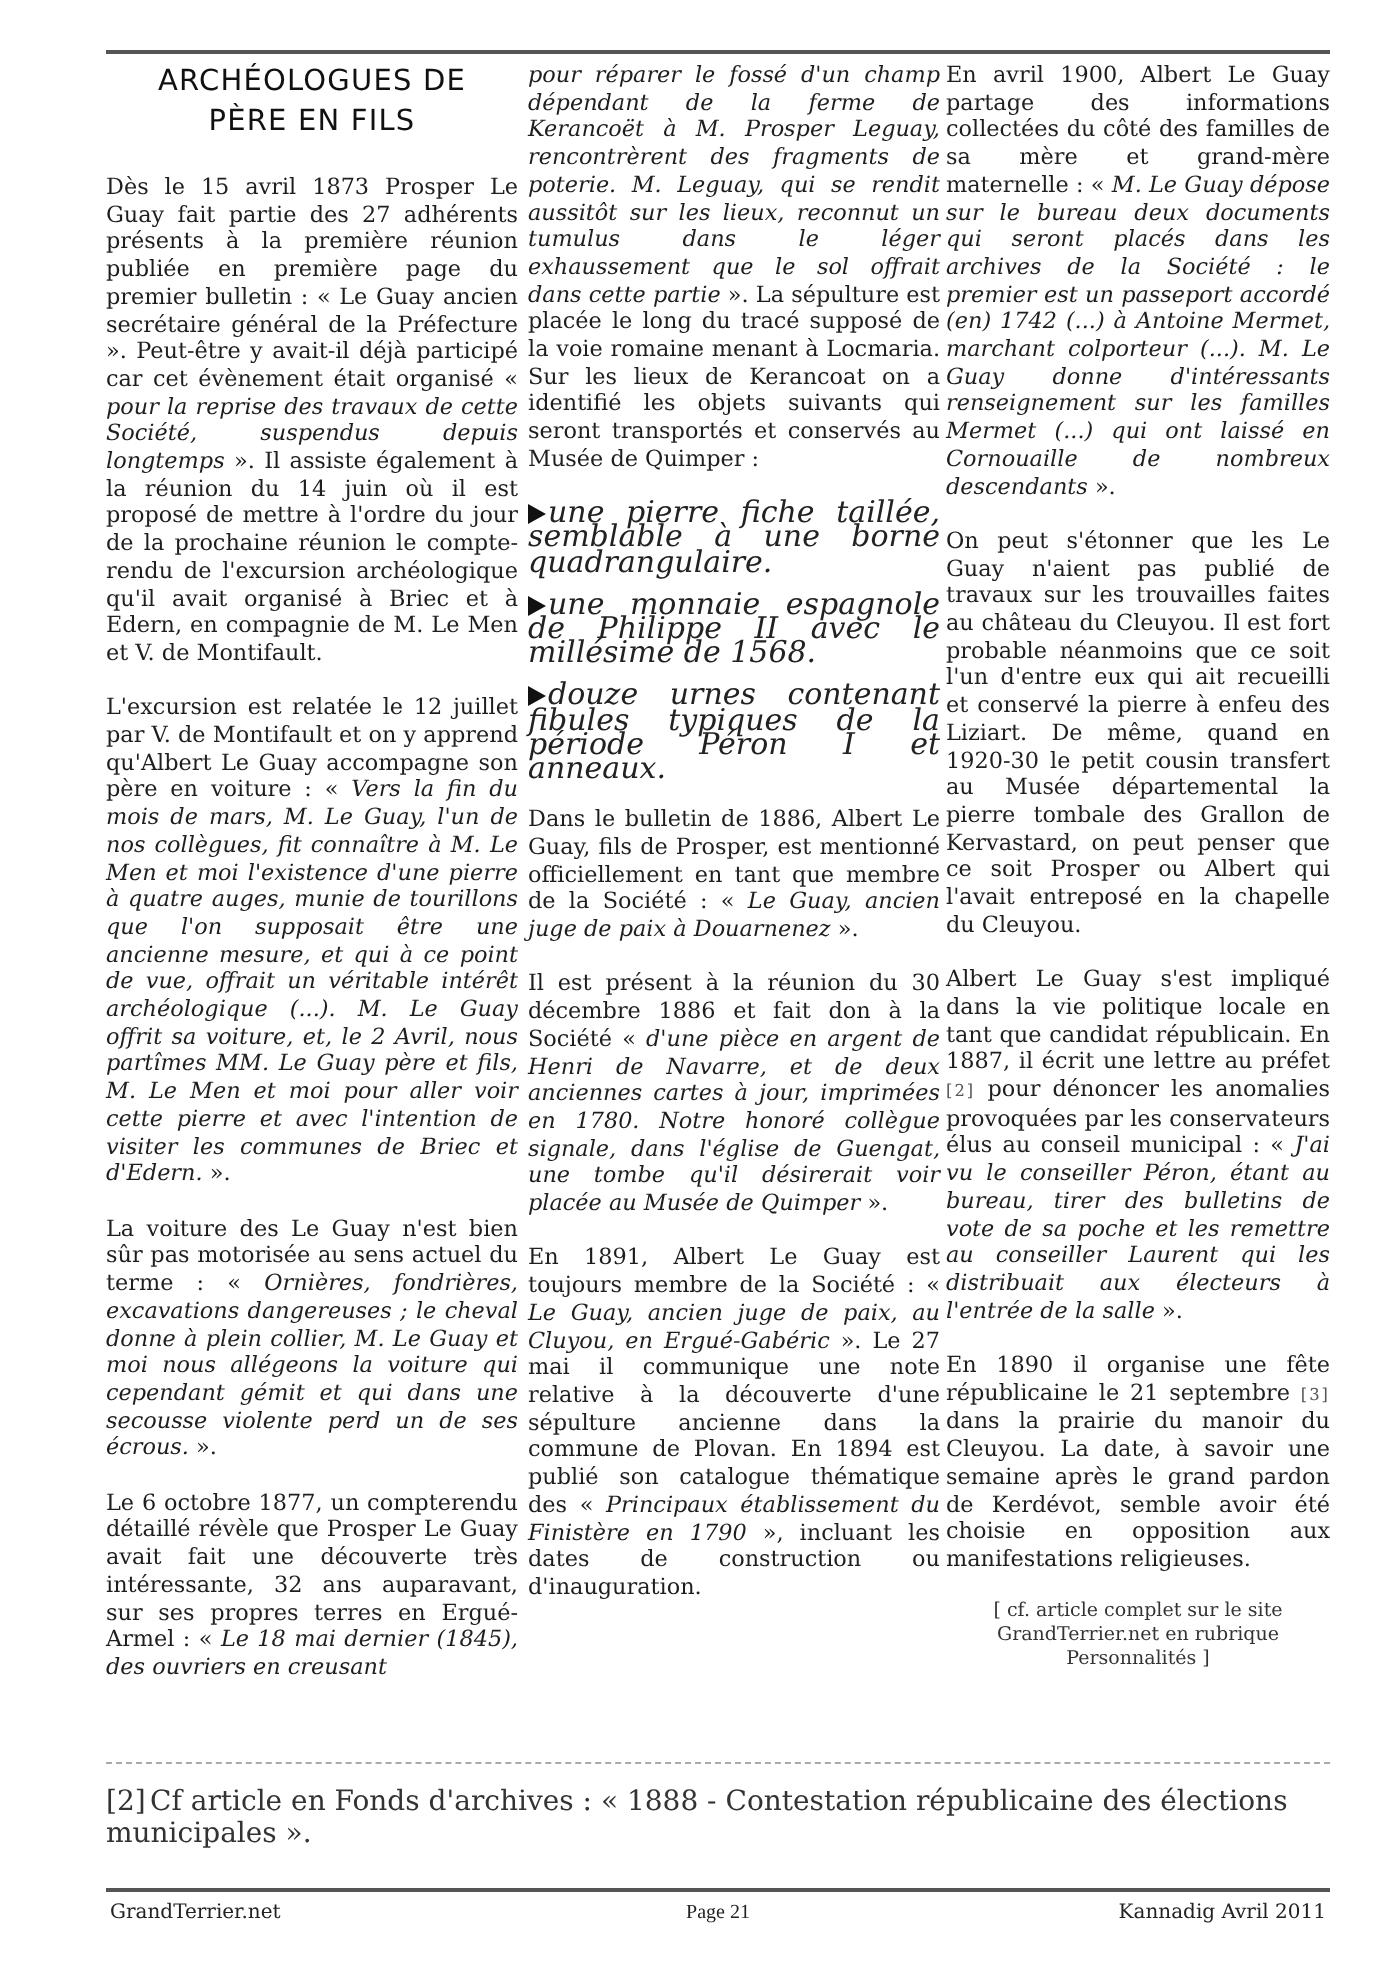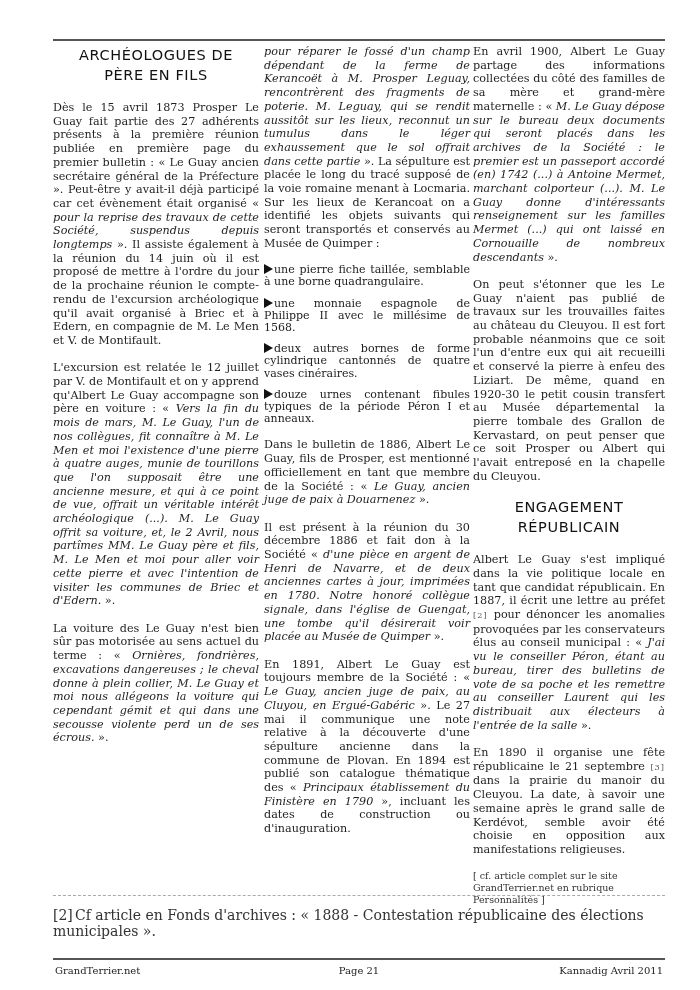--- a/index.html
+++ b/index.html
@@ -1,79 +1,75 @@
 <!DOCTYPE html>
 <html><head>
 <meta charset="utf-8">
 <style>
   html, body { margin:0; padding:0; background:#fff; }
   body { width:700px; height:990px; position:relative; overflow:hidden;
          font-family:"DejaVu Serif", serif; color:#1e1e1e; }
-  .page { position:absolute; left:53px; top:14px; width:612px; height:770px; }
+  .page { position:absolute; left:53px; top:0; width:612px; height:770px; }
   .toprule { position:absolute; left:0; top:25px; width:612px; height:2px; background:#555; }
   .col { position:absolute; top:31px; font-size:11.2px; line-height:13.7px; text-align:justify; hyphens:auto; }
   .c1 { left:0; width:206px; }
   .c2 { left:211px; width:206px; }
   .c3 { left:420px; width:192px; }
   .col p { margin:0 0 13.7px 0; }
   .col i, .col em { font-style:italic; }
   .heading { font-family:"DejaVu Sans", sans-serif; font-size:14.5px; line-height:20px;
              text-align:center; letter-spacing:0.6px; margin:0 0 16px 0; font-weight:normal; color:#111; }
-  .bullet { font-size:11px; line-height:12.2px; margin:0 0 9px 0 !important; color:#222; }
+  .bullet { font-size:15px; line-height:12.2px; margin:0 0 9px 0 !important; color:#222;font-style:italic; }
   .tri { display:inline-block; width:0; height:0; border-top:5px solid transparent; border-bottom:5px solid transparent;
          border-left:9px solid #111; vertical-align:-1px; margin-right:1px; }
   .ref { font-size:8.2px; letter-spacing:1px; color:#555; }
-  .cf { font-size:9.5px; line-height:12px; text-align:left; color:#333; margin-top:4px; }
+  .cf { font-size:9.5px; line-height:12px; text-align:center; color:#333; margin-top:4px; }
   .dashrule { position:absolute; left:0; width:612px; height:0; border-top:1.5px dashed #aaa; }
   .fn { position:absolute; left:0; font-size:14px; color:#333; }
   .fn .num { display:inline-block; width:22px; }
   .botrule { position:absolute; left:0; top:944px; width:612px; height:2px; background:#555; }
   .footer { position:absolute; top:951px; font-size:10px; color:#222; }
 </style>
 </head>
 <body>
 
 <div class="page">
   <div class="toprule"></div>
 
   <div class="col c1">
     <h2 class="heading">
       <span>ARCHÉOLOGUES DE</span><br>
       <span>PÈRE EN FILS</span>
     </h2>
     <p><span>Dès le 15 avril 1873 Prosper Le Guay fait partie des 27 adhérents présents à la première réunion publiée en première page du premier bulletin : « Le Guay ancien secrétaire général de la Préfecture ». Peut-être y avait-il déjà participé car cet évènement était organisé « </span><i>pour la reprise des travaux de cette Société, suspendus depuis longtemps</i><span> ». Il assiste également à la réunion du 14 juin où il est proposé de mettre à l'ordre du jour de la prochaine réunion le compte-rendu de l'excursion archéologique qu'il avait organisé à Briec et à Edern, en compagnie de M. Le Men et V. de Montifault.</span></p>
     <p><span>L'excursion est relatée le 12 juillet par V. de Montifault et on y apprend qu'Albert Le Guay accompagne son père en voiture : « </span><i>Vers la fin du mois de mars, M. Le Guay, l'un de nos collègues, fit connaître à M. Le Men et moi l'existence d'une pierre à quatre auges, munie de tourillons que l'on supposait être une ancienne mesure, et qui à ce point de vue, offrait un véritable intérêt archéologique (...). M. Le Guay offrit sa voiture, et, le 2 Avril, nous partîmes MM. Le Guay père et fils, M. Le Men et moi pour aller voir cette pierre et avec l'intention de visiter les communes de Briec et d'Edern.</i><span> ».</span></p>
     <p><span>La voiture des Le Guay n'est bien sûr pas motorisée au sens actuel du terme : « </span><i>Ornières, fondrières, excavations dangereuses ; le cheval donne à plein collier, M. Le Guay et moi nous allégeons la voiture qui cependant gémit et qui dans une secousse violente perd un de ses écrous.</i><span> ».</span></p>
+    <p><span>Le 6 octobre 1877, un compterendu détaillé révèle que Prosper Le Guay avait fait une découverte très intéressante, 32 ans auparavant, sur ses propres terres en Ergué-Armel : « </span><i>Le 18 mai dernier (1845), des ouvriers en creusant</i></p>
   </div>
 
   <div class="col c2">
     <p><i>pour réparer le fossé d'un champ dépendant de la ferme de Kerancoët à M. Prosper Leguay, rencontrèrent des fragments de poterie. M. Leguay, qui se rendit aussitôt sur les lieux, reconnut un tumulus dans le léger exhaussement que le sol offrait dans cette partie</i><span> ». La sépulture est placée le long du tracé supposé de la voie romaine menant à Locmaria. Sur les lieux de Kerancoat on a identifié les objets suivants qui seront transportés et conservés au Musée de Quimper :</span></p>
     <p class="bullet"><span class="tri"></span><span>une pierre fiche taillée, semblable à une borne quadrangulaire.</span></p>
     <p class="bullet"><span class="tri"></span><span>une monnaie espagnole de Philippe II avec le millésime de 1568.</span></p>
-    <p class="bullet"><span class="tri"></span><span>deux autres bornes de forme cylindrique cantonnés de quatre vases cinéraires.</span></p>
     <p class="bullet" style="margin-bottom:13px !important"><span class="tri"></span><span>douze urnes contenant fibules typiques de la période Péron I et anneaux.</span></p>
     <p><span>Dans le bulletin de 1886, Albert Le Guay, fils de Prosper, est mentionné officiellement en tant que membre de la Société : « </span><i>Le Guay, ancien juge de paix à Douarnenez</i><span> ».</span></p>
     <p><span>Il est présent à la réunion du 30 décembre 1886 et fait don à la Société « </span><i>d'une pièce en argent de Henri de Navarre, et de deux anciennes cartes à jour, imprimées en 1780. Notre honoré collègue signale, dans l'église de Guengat, une tombe qu'il désirerait voir placée au Musée de Quimper</i><span> ».</span></p>
     <p><span>En 1891, Albert Le Guay est toujours membre de la Société : « </span><i>Le Guay, ancien juge de paix, au Cluyou, en Ergué-Gabéric</i><span> ». Le 27 mai il communique une note relative à la découverte d'une sépulture ancienne dans la commune de Plovan. En 1894 est publié son catalogue thématique des « </span><i>Principaux établissement du Finistère en 1790</i><span> », incluant les dates de construction ou d'inauguration.</span></p>
   </div>
 
   <div class="col c3">
     <p><span>En avril 1900, Albert Le Guay partage des informations collectées du côté des familles de sa mère et grand-mère maternelle : « </span><i>M. Le Guay dépose sur le bureau deux documents qui seront placés dans les archives de la Société : le premier est un passeport accordé (en) 1742 (...) à Antoine Mermet, marchant colporteur (...). M. Le Guay donne d'intéressants renseignement sur les familles Mermet (...) qui ont laissé en Cornouaille de nombreux descendants</i><span> ».</span></p>
     <p><span>On peut s'étonner que les Le Guay n'aient pas publié de travaux sur les trouvailles faites au château du Cleuyou. Il est fort probable néanmoins que ce soit l'un d'entre eux qui ait recueilli et conservé la pierre à enfeu des Liziart. De même, quand en 1920-30 le petit cousin transfert au Musée départemental la pierre tombale des Grallon de Kervastard, on peut penser que ce soit Prosper ou Albert qui l'avait entreposé en la chapelle du Cleuyou.</span></p>
-    <h2 class="heading">
-      <span>ENGAGEMENT</span><br>
-      <span>RÉPUBLICAIN</span>
-    </h2>
     <p><span>Albert Le Guay s'est impliqué dans la vie politique locale en tant que candidat républicain. En 1887, il écrit une lettre au préfet </span><span class="ref">[2]</span><span> pour dénoncer les anomalies provoquées par les conservateurs élus au conseil municipal : « </span><i>J'ai vu le conseiller Péron, étant au bureau, tirer des bulletins de vote de sa poche et les remettre au conseiller Laurent qui les distribuait aux électeurs à l'entrée de la salle</i><span> ».</span></p>
-    <p><span>En 1890 il organise une fête républicaine le 21 septembre </span><span class="ref">[3]</span><span> dans la prairie du manoir du Cleuyou. La date, à savoir une semaine après le grand salle de Kerdévot, semble avoir été choisie en opposition aux manifestations religieuses.</span></p>
+    <p><span>En 1890 il organise une fête républicaine le 21 septembre </span><span class="ref">[3]</span><span> dans la prairie du manoir du Cleuyou. La date, à savoir une semaine après le grand pardon de Kerdévot, semble avoir été choisie en opposition aux manifestations religieuses.</span></p>
     <div class="cf">[ cf. article complet sur le site GrandTerrier.net en rubrique Personnalités ]</div>
   </div>
 
   <div class="dashrule" style="top:881px;"></div>
   <div class="fn" style="top:893px;">
     <span class="num">[2]</span><span>Cf article en Fonds d'archives : « 1888 - Contestation républicaine des élections municipales ».</span>
   </div>
 
   <div class="botrule"></div>
   <div class="footer" style="left:2px;">GrandTerrier.net</div>
-  <div class="footer" style="left:0; width:612px; text-align:center;">Page 21</div>
+  <div class="footer" style="left:0; width:612px; text-align:center;font-family:Liberation Serif, serif;">Page 21</div>
   <div class="footer" style="right:2px;">Kannadig Avril 2011</div>
 </div>
 
 </body></html>

